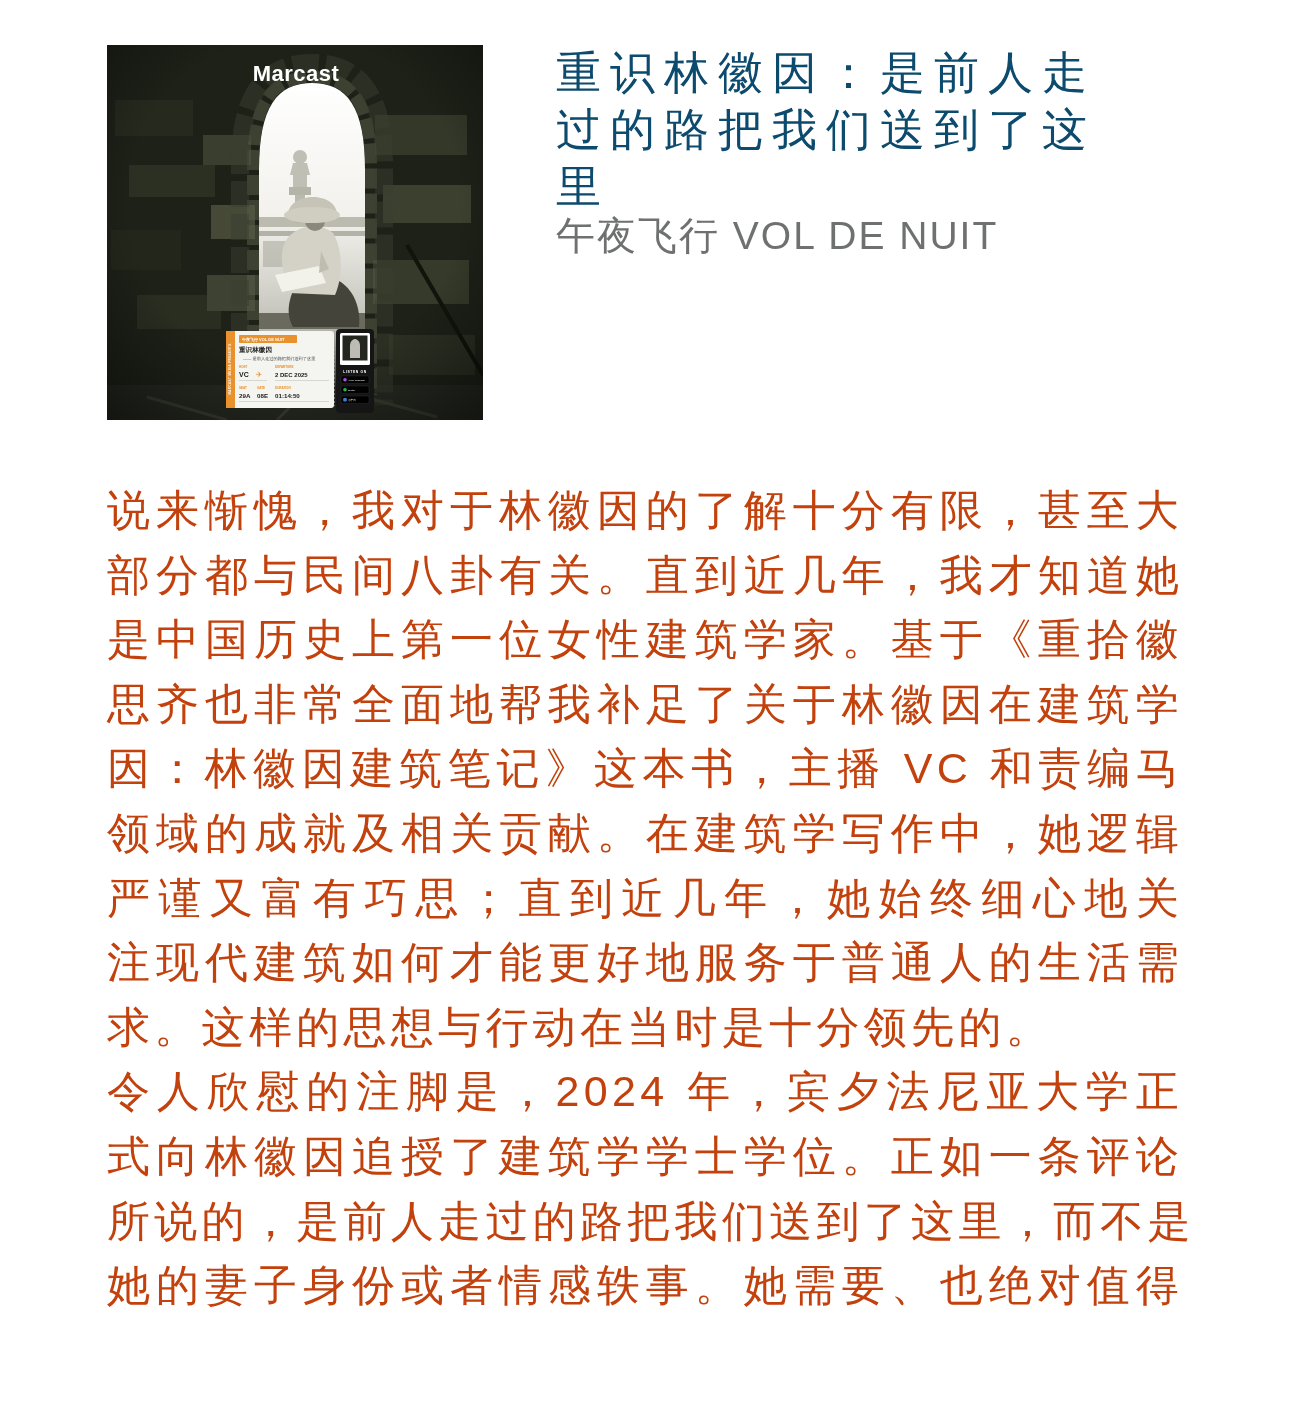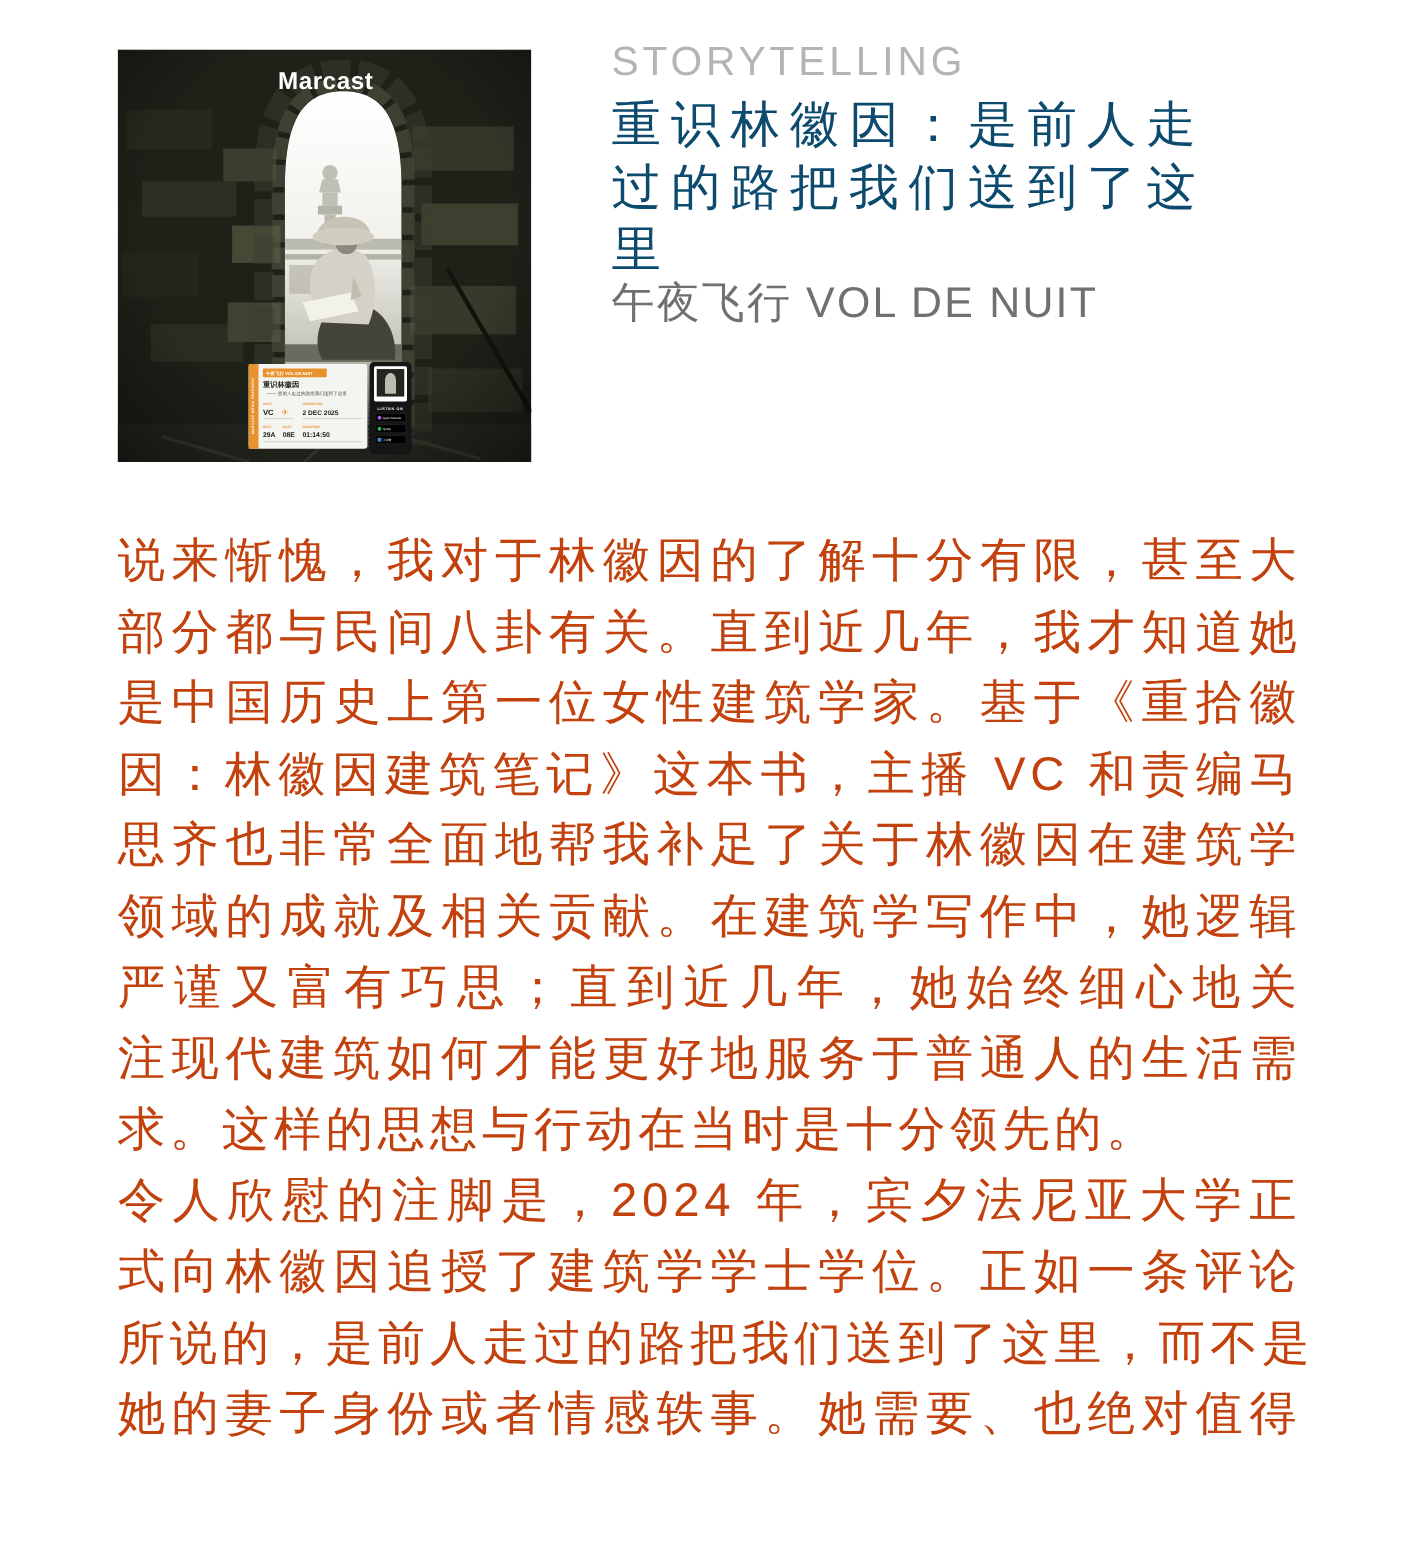--- a/index.html
+++ b/index.html
@@ -173,32 +173,31 @@
           <text x="132" y="352.5" font-size="6.2" fill="#1a1a1a" font-weight="700">29A</text>
           <text x="150" y="352.5" font-size="6.2" fill="#1a1a1a" font-weight="700">08E</text>
           <text x="168" y="352.5" font-size="6.2" fill="#1a1a1a" font-weight="700">01:14:50</text>
           <line x1="132" y1="356.5" x2="222" y2="356.5" stroke="#bbbbb5" stroke-width="0.5"></line>
         </g>
       </g>
     </svg>
   </div>
 
   <div class="header">
-    <div class="category">STORYTELLING</div>
     <div class="title">重识林徽因：是前人走过的路把我们送到了这里</div>
     <div class="subtitle">午夜飞行 VOL DE NUIT</div>
   </div>
 
   <div class="article">
       <div class="para">
         <div class="line">说来惭愧，我对于林徽因的了解十分有限，甚至大</div>
         <div class="line">部分都与民间八卦有关。直到近几年，我才知道她</div>
         <div class="line">是中国历史上第一位女性建筑学家。基于《重拾徽</div>
+        <div class="line">思齐也非常全面地帮我补足了关于林徽因在建筑学</div>
         <div class="line">因：林徽因建筑笔记》这本书，主播 VC 和责编马</div>
-        <div class="line">思齐也非常全面地帮我补足了关于林徽因在建筑学</div>
         <div class="line">领域的成就及相关贡献。在建筑学写作中，她逻辑</div>
         <div class="line">严谨又富有巧思；直到近几年，她始终细心地关</div>
         <div class="line">注现代建筑如何才能更好地服务于普通人的生活需</div>
         <div class="line last">求。这样的思想与行动在当时是十分领先的。</div>
       </div>
       <div class="para">
         <div class="line">令人欣慰的注脚是，2024 年，宾夕法尼亚大学正</div>
         <div class="line">式向林徽因追授了建筑学学士学位。正如一条评论</div>
         <div class="line">所说的，是前人走过的路把我们送到了这里，而不是</div>
         <div class="line">她的妻子身份或者情感轶事。她需要、也绝对值得</div>

